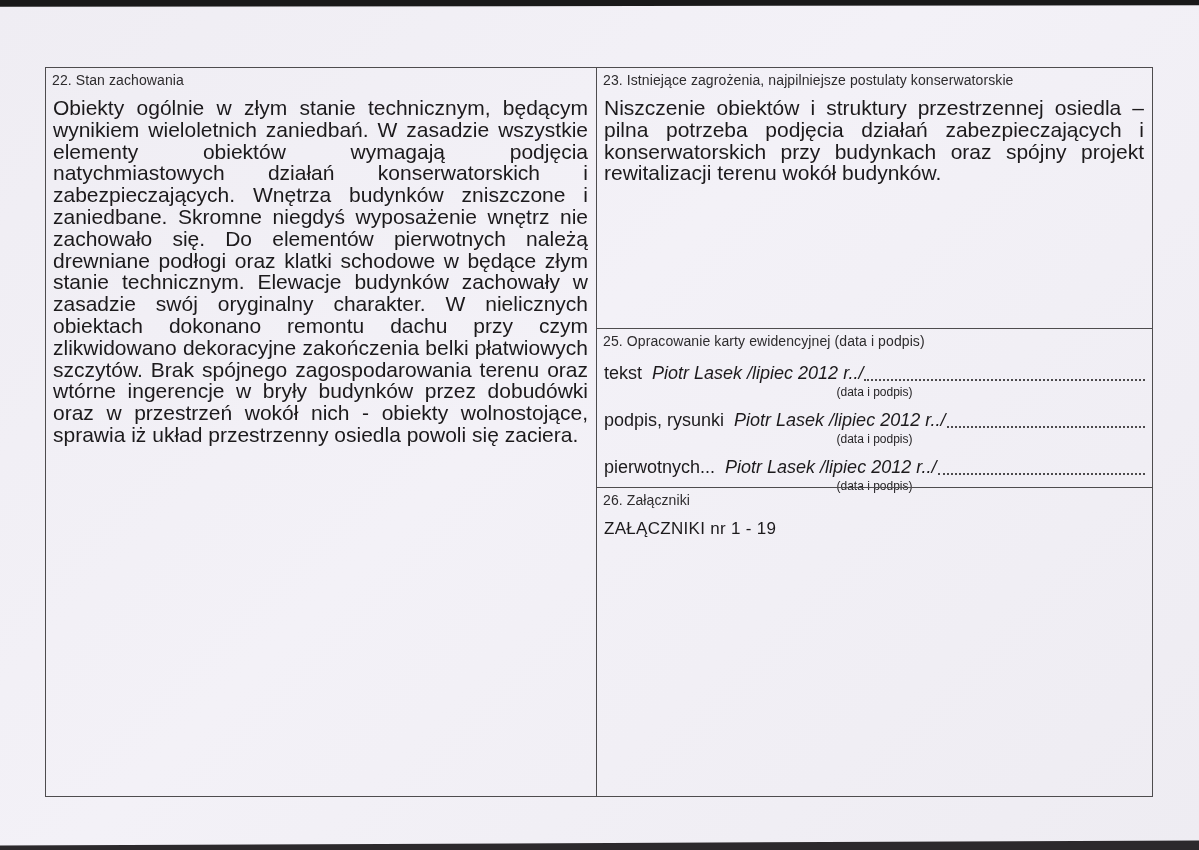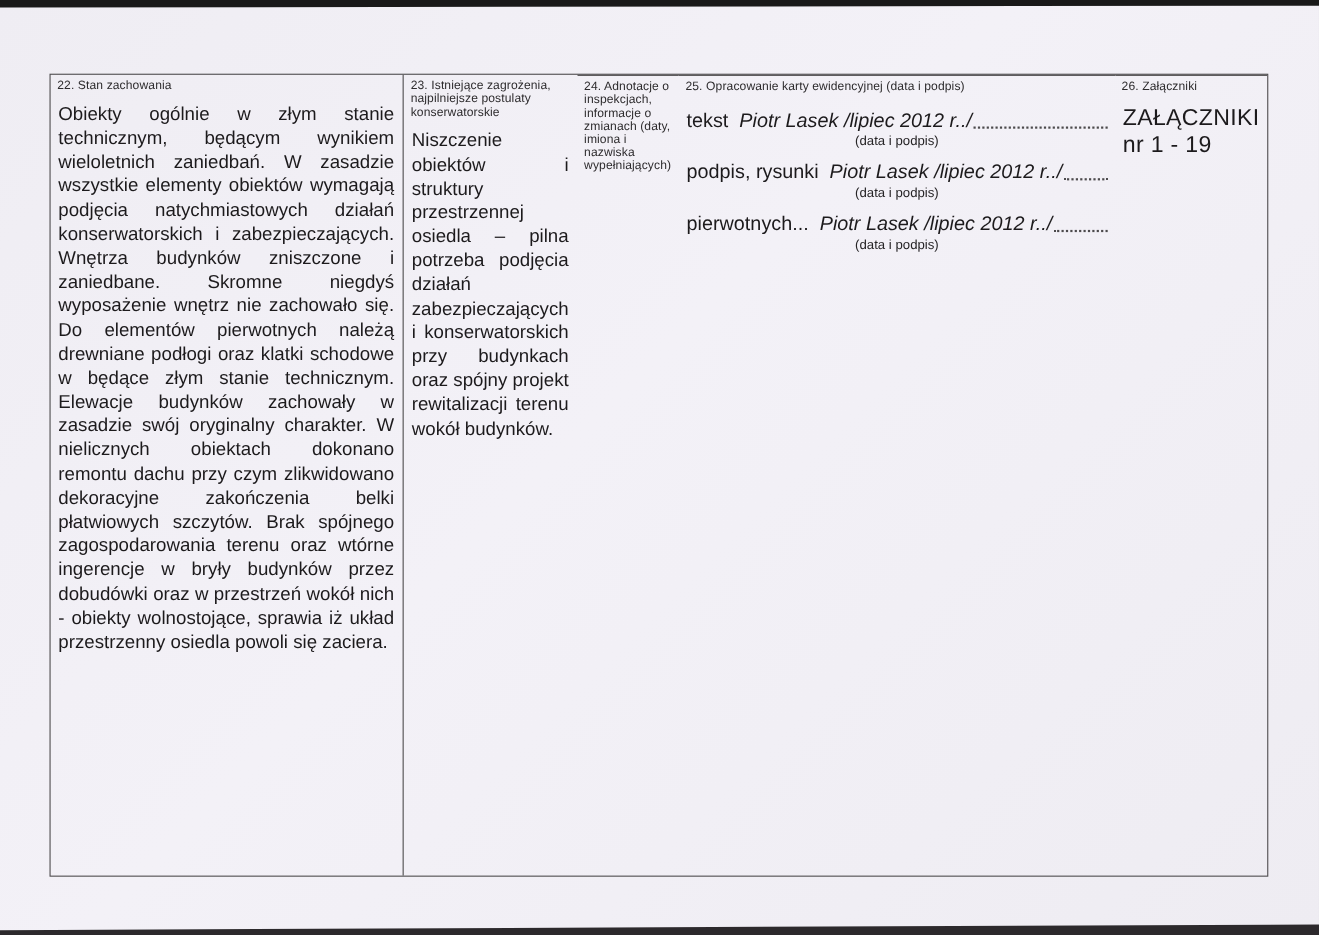--- a/index.html
+++ b/index.html
@@ -41,34 +41,34 @@
     box-sizing: border-box;
   }
   .col-left {
     width: 551px;
     box-sizing: border-box;
     border-right: 1px solid #4e4c4e;
   }
   .col-right {
     flex: 1;
     display: flex;
-    flex-direction: row;
+    flex-direction: column;
   }
   .row-23 { height: 260px; box-sizing: border-box; }
   .row-24 { height: 106px; box-sizing: border-box; border-top: 1px solid #4e4c4e; }
   .row-25 { height: 159px; box-sizing: border-box; border-top: 1px solid #4e4c4e; }
   .row-26 { flex: 1; box-sizing: border-box; border-top: 1px solid #4e4c4e; }
   .sec-header {
-    font-size: 11px;
+    font-size: 14px;
     color: #2d2b2d;
     padding: 4px 7px 0 6px;
     letter-spacing: 0.1px;
   }
   .para {
-    font-size: 17px;
+    font-size: 21px;
     line-height: 21.8px;
     text-align: justify;
     padding: 0 8px 0 7px;
     margin-top: 9px;
     color: #1c1a1c;
   }
   .sig-block { padding: 0 7px; }
   .sig-row { margin-top: 14px; }
   .sig-row + .sig-row { margin-top: 11px; }
   .sig-line {
@@ -86,21 +86,21 @@
     margin-bottom: 3px;
     min-width: 40px;
   }
   .sig-caption {
     text-align: center;
     font-size: 12px;
     color: #262426;
     margin-top: 1px;
   }
   .attach-text {
-    font-size: 21px;
+    font-size: 17px;
     padding: 0 7px;
     margin-top: 11px;
     color: #1c1a1c;
     letter-spacing: 0.3px;
   }
 </style>
 </head>
 <body>
 
 <div class="scan-page">
@@ -114,23 +114,20 @@
       <div class="para">Obiekty ogólnie w złym stanie technicznym, będącym wynikiem wieloletnich zaniedbań. W zasadzie wszystkie elementy obiektów wymagają podjęcia natychmiastowych działań konserwatorskich i zabezpieczających. Wnętrza budynków zniszczone i zaniedbane. Skromne niegdyś wyposażenie wnętrz nie zachowało się. Do elementów pierwotnych należą drewniane podłogi oraz klatki schodowe w będące złym stanie technicznym. Elewacje budynków zachowały w zasadzie swój oryginalny charakter. W nielicznych obiektach dokonano remontu dachu przy czym zlikwidowano dekoracyjne zakończenia belki płatwiowych szczytów. Brak spójnego zagospodarowania terenu oraz wtórne ingerencje w bryły budynków przez dobudówki oraz w przestrzeń wokół nich - obiekty wolnostojące, sprawia iż układ przestrzenny osiedla powoli się zaciera.</div>
     </div>
 
     <div class="col-right">
 
       <div class="row-23">
         <div class="sec-header">23. Istniejące zagrożenia, najpilniejsze postulaty konserwatorskie</div>
         <div class="para">Niszczenie obiektów i struktury przestrzennej osiedla – pilna potrzeba podjęcia działań zabezpieczających i konserwatorskich przy budynkach oraz spójny projekt rewitalizacji terenu wokół budynków.</div>
       </div>
 
-      <div class="row-24">
-        <div class="sec-header">24. Adnotacje o inspekcjach, informacje o zmianach (daty, imiona i nazwiska wypełniających)</div>
-      </div>
 
       <div class="row-25">
         <div class="sec-header">25. Opracowanie karty ewidencyjnej (data i podpis)</div>
         <div class="sig-block">
 
           <div class="sig-row">
             <div class="sig-line">
               <span class="sig-label">tekst</span>
               <span class="sig-value">Piotr Lasek /lipiec 2012 r../</span>
               <span class="sig-leader"></span>

